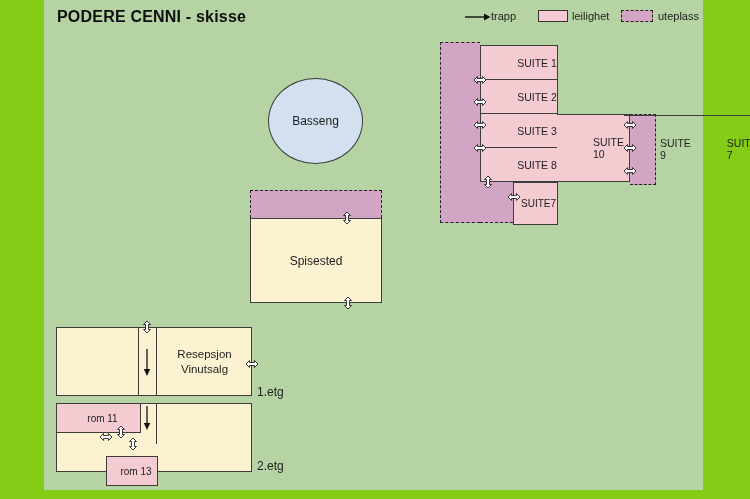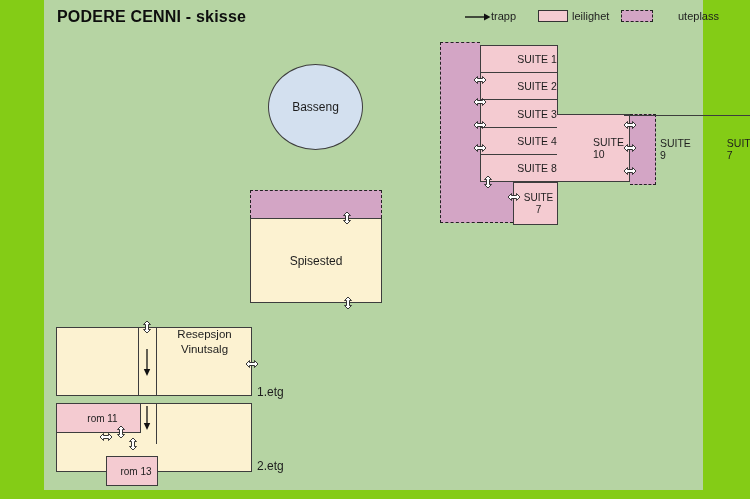--- a/index.html
+++ b/index.html
@@ -10,21 +10,21 @@
 
   .title{left:57px;top:8px;font-size:16px;font-weight:bold;color:#0e0e0e;letter-spacing:.2px;}
 
   
   .legend-label{font-size:11px;top:10px;}
   .swatch{top:10px;width:30px;height:12px;}
   .sw-leil{left:538px;background:#f4cbd1;border:1px solid #333;}
   .sw-ute{left:621px;width:32px;background:#d3a5c5;border:1px dashed #222;}
 
   
-  .pool{left:268px;top:64px;width:95px;height:86px;border-radius:50%;
+  .pool{left:268px;top:78px;width:95px;height:86px;border-radius:50%;
         background:#d3e0ef;border:1px solid #3d3d3d;display:flex;align-items:center;justify-content:center;}
   .pool span{font-size:12px;}
 
   
   .dine-terrace{left:250px;top:190px;width:132px;height:28px;background:#d3a5c5;
         border:1px dashed #222;border-bottom:none;}
   .dine-box{left:250px;top:218px;width:132px;height:85px;background:#fcf2d1;
         border:1px solid #3d3d3d;display:flex;align-items:center;justify-content:center;}
   .dine-box span{font-size:12px;}
 
@@ -35,33 +35,33 @@
         border-bottom:1px dashed #222;}
   .terraceR{left:630px;top:114px;width:26px;height:71px;background:#d3a5c5;
         border:1px dashed #222;border-left:none;}
   .suitecol{left:480px;top:45px;width:78px;height:137px;background:#f4cbd1;
         border:1px solid #3d3d3d;display:flex;flex-direction:column;}
   .suitewing{left:557px;top:114px;width:73px;height:68px;background:#f4cbd1;
         border:1px solid #3d3d3d;border-left:none;display:flex;flex-direction:row;}
   .srow{flex:1;display:flex;align-items:center;justify-content:center;font-size:10.5px;padding-left:36px;}
   .srow + .srow{border-top:1px solid #3d3d3d;}
   .suite7{left:513px;top:182px;width:45px;height:43px;background:#f4cbd1;border:1px solid #3d3d3d;
-        display:flex;flex-direction:column;align-items:center;justify-content:center;font-size:10px;line-height:12px;padding-left:6px;}
+        display:flex;flex-direction:row;align-items:center;justify-content:center;font-size:10px;line-height:12px;padding-left:6px;}
 
   
   .bldg{background:#fcf2d1;border:1px solid #3d3d3d;}
   .f1{left:56px;top:327px;width:196px;height:69px;}
   .f2{left:56px;top:403px;width:196px;height:69px;}
   .vline{width:1px;background:#3d3d3d;}
   .room{background:#f4cbd1;border:1px solid #3d3d3d;display:flex;align-items:center;justify-content:center;font-size:10px;padding-left:8px;}
   .r11{left:56px;top:403px;width:85px;height:30px;}
   .r12{left:56px;top:432px;width:51px;height:41px;}
   .r13{left:106px;top:443px;width:52px;height:30px;margin-top:13px;}
   .recep{left:157px;top:327px;width:95px;height:69px;display:flex;flex-direction:column;
-        align-items:center;justify-content:flex-start;font-size:11.5px;line-height:15px;}
+        align-items:center;justify-content:center;font-size:11.5px;line-height:15px;}
   .etg{font-size:12px;}
 
   .door{transform:translate(-50%,-50%);line-height:0;}
   .door.v{transform:translate(-50%,-50%) rotate(90deg);}
   .icon{line-height:0;}
 </style>
 </head>
 <body>
 
 <div class="page">
@@ -72,21 +72,21 @@
   <div class="abs icon" style="left:465px;top:12px;">
     <svg width="26" height="10" viewBox="0 0 26 10">
         <line x1="0" y1="5" x2="19" y2="5" stroke="#111" stroke-width="1.4"></line>
         <polygon points="19,1.5 25.5,5 19,8.5" fill="#111"></polygon>
       </svg>
   </div>
   <div class="abs legend-label" style="left:491px;">trapp</div>
   <div class="abs swatch sw-leil"></div>
   <div class="abs legend-label" style="left:572px;">leilighet</div>
   <div class="abs swatch sw-ute"></div>
-  <div class="abs legend-label" style="left:658px;margin-left:20px;">uteplass</div>
+  <div class="abs legend-label" style="left:658px;">uteplass</div>
 
   <div class="abs pool">
     <span>Basseng</span>
   </div>
 
   <div class="abs dine-terrace"></div>
   <div class="abs dine-box">
     <span>Spisested</span>
   </div>
   <div class="abs door v" style="left:347px;top:218px;">
@@ -101,21 +101,20 @@
   </div>
 
   <div class="abs terraceA"></div>
   <div class="abs terraceB"></div>
   <div class="abs terraceR"></div>
 
   <div class="abs suitecol">
     <div class="srow">SUITE 1</div>
     <div class="srow">SUITE 2</div>
     <div class="srow">SUITE 3</div>
-    <div class="srow">SUITE 4</div>
     <div class="srow">SUITE 8</div>
   </div>
 
   <div class="abs suitewing">
     <div class="srow">SUITE 10</div>
     <div class="srow">SUITE 9</div>
     <div class="srow">SUITE 7</div>
   </div>
 
   <div class="abs suite7">

